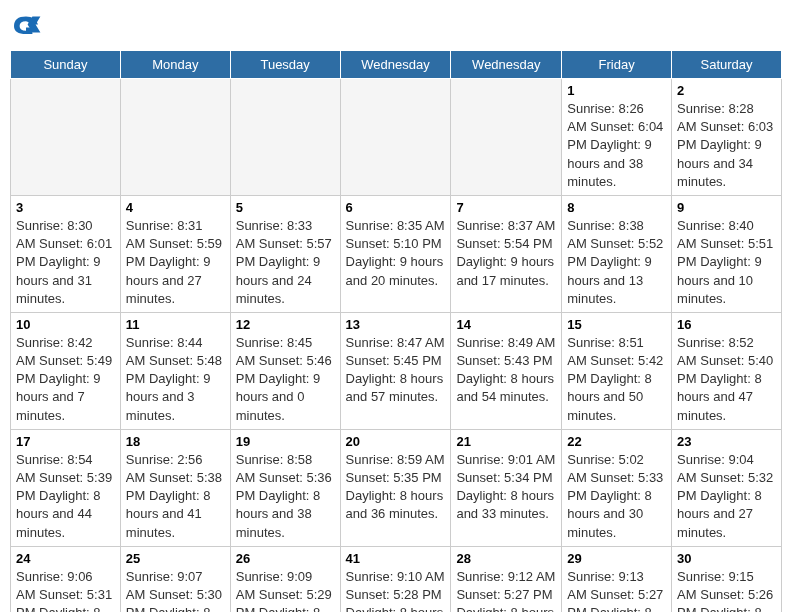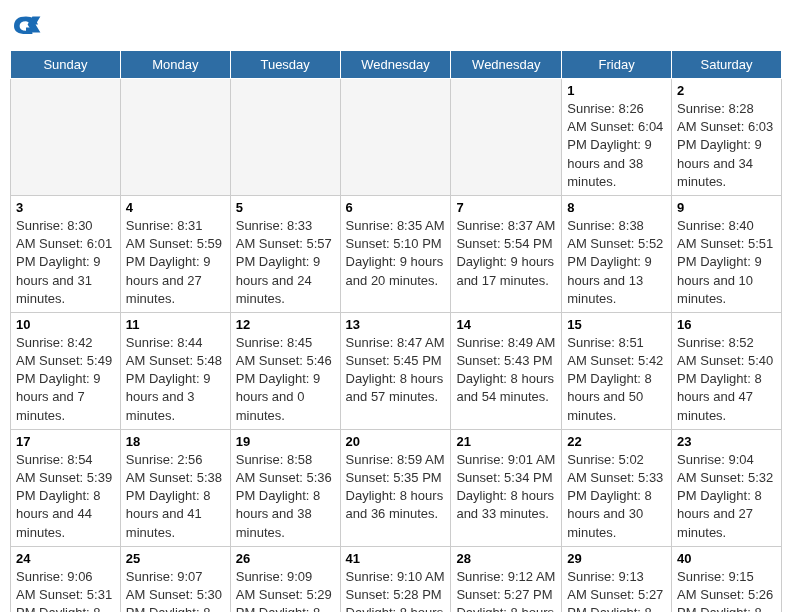--- a/index.html
+++ b/index.html
@@ -296,20 +296,20 @@
 Sunset: 5:27 PM
 Daylight: 8 hours and 15 minutes.</div>
         </td>
         <td>
           <span class="day-number">29</span>
           <div class="day-info">Sunrise: 9:13 AM
 Sunset: 5:27 PM
 Daylight: 8 hours and 13 minutes.</div>
         </td>
         <td>
-          <span class="day-number">40</span>
+          <span class="day-number">30</span>
           <div class="day-info">Sunrise: 9:15 AM
 Sunset: 5:26 PM
 Daylight: 8 hours and 11 minutes.</div>
         </td>
       </tr>
     </tbody>
 </table>
 
 </body></html>

